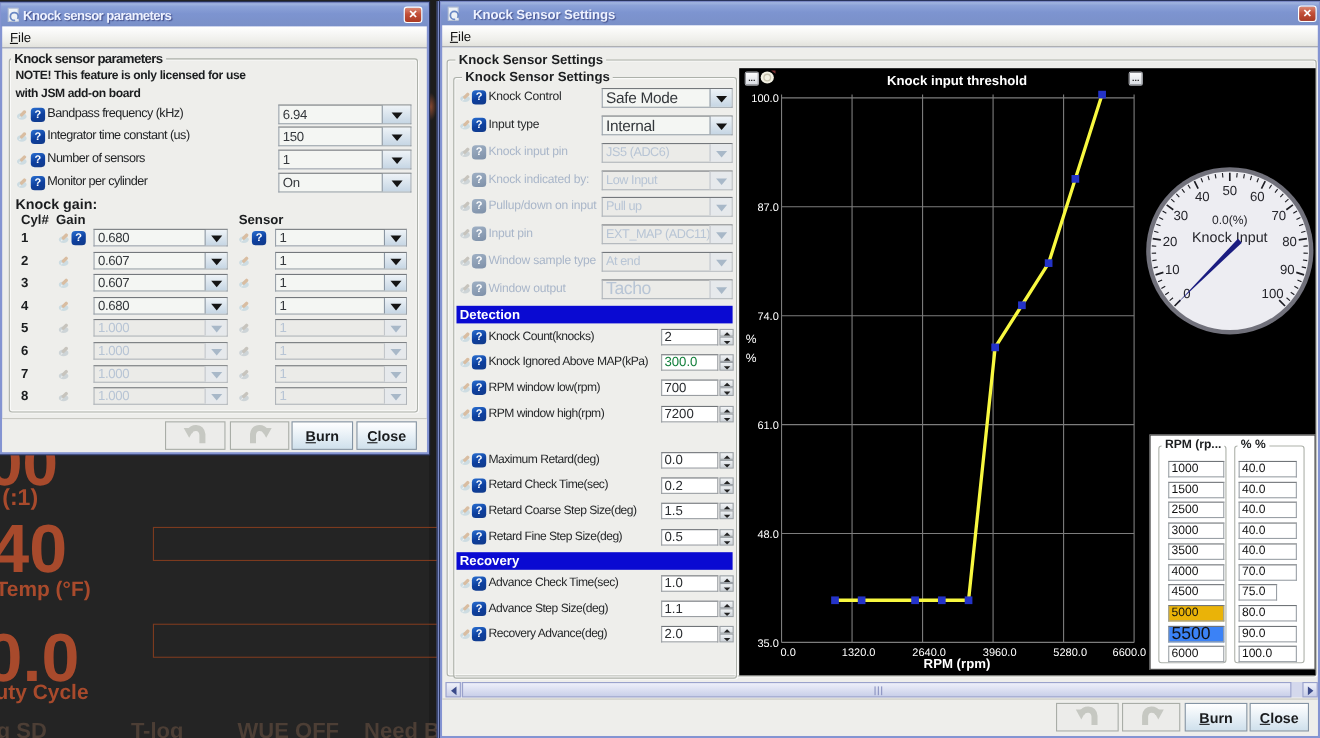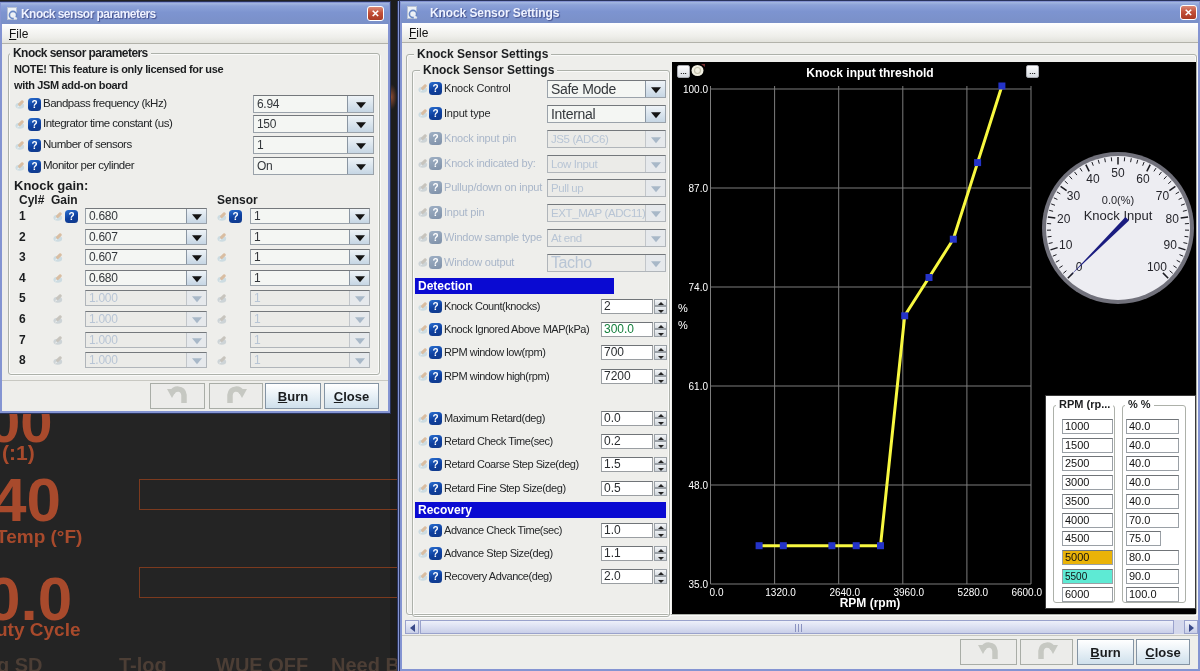--- a/index.html
+++ b/index.html
@@ -432,21 +432,21 @@
         <path d="M2.0 8.8 L4.0 7.6 L3.2 6.6 Z" fill="#f4f4f2"></path>
       </svg>
 <div style="position:absolute;left:27px;top:213px;width:13px;height:13px;border-radius:3.5px;background:linear-gradient(160deg,#9fb0c4,#7e90a8);color:#fff;font:bold 10px/13px 'Liberation Sans',sans-serif;text-align:center">?</div>
 <div class="abs" style="left:42px;top:213px;font-size:11px;letter-spacing:-0.2px;color:#a9b6c9;white-space:nowrap">Window output</div>
 <div style="position:absolute;left:145px;top:211px;width:119px;height:18px;background:#ebebe8;border:1px solid #b0b5ba;border-top-color:#74787c;box-sizing:border-box">
         <div style="position:absolute;left:3px;top:0;bottom:0;line-height:16px;color:#b8c5d5;font-size:16px;letter-spacing:-0.4px;white-space:nowrap">Tacho</div>
         <div style="position:absolute;right:0;top:0;bottom:0;width:20px;background:#e6e9ec;border-left:1px solid #c2c6ca">
           <div style="position:absolute;left:50%;top:50%;transform:translate(-50%,-30%);width:0;height:0;border-left:5.5px solid transparent;border-right:5.5px solid transparent;border-top:6px solid #a8b8c8"></div>
         </div>
       </div>
-<div class="bluebar" style="left:13px;top:235px;width:199px;height:16px">Detection</div>
+<div class="bluebar" style="left:13px;top:235px;width:251px;height:16px">Detection</div>
 <svg style="position:absolute;left:16px;top:258px" width="11" height="11" viewBox="0 0 11 11" opacity="0.95">
         <ellipse cx="4.8" cy="6.8" rx="4.4" ry="3.0" fill="#ccdce2"></ellipse>
         <rect x="4.4" y="0.8" width="3.0" height="6.6" rx="1.2" fill="#d8bb9e" transform="rotate(45 5.9 4.1)"></rect>
         <path d="M2.0 8.8 L4.0 7.6 L3.2 6.6 Z" fill="#f4f4f2"></path>
       </svg>
 <div style="position:absolute;left:27px;top:257px;width:13px;height:13px;border-radius:3.5px;background:linear-gradient(160deg,#2a6fd0 0%,#0d3f9e 55%,#123a88 100%);color:#fff;font:bold 10px/13px 'Liberation Sans',sans-serif;text-align:center">?</div>
 <div class="abs" style="left:42px;top:257px;font-size:11px;letter-spacing:-0.45px;color:#26282a;white-space:nowrap">Knock Count(knocks)</div>
 <div style="position:absolute;left:199px;top:256px;width:52px;height:15px;background:#fff;border:1px solid #9a9ea2;border-top-color:#707478;box-sizing:border-box;">
         <span style="position:absolute;left:2px;top:0;line-height:13px;color:#2a2d30;font-size:12px">2</span>
       </div>
@@ -771,21 +771,21 @@
 <div class="abs" style="left:660px;top:432px;width:51px;height:15px;background:#fff;border:1px solid #9aa0a6;border-top-color:#707478;font-size:11px;color:#111;line-height:13px;padding-left:2px">3000</div>
 <div class="abs" style="left:724px;top:432px;width:53px;height:15px;background:#fff;border:1px solid #9aa0a6;border-top-color:#707478;font-size:11px;color:#111;line-height:13px;padding-left:2px">40.0</div>
 <div class="abs" style="left:660px;top:451px;width:51px;height:15px;background:#fff;border:1px solid #9aa0a6;border-top-color:#707478;font-size:11px;color:#111;line-height:13px;padding-left:2px">3500</div>
 <div class="abs" style="left:724px;top:451px;width:53px;height:15px;background:#fff;border:1px solid #9aa0a6;border-top-color:#707478;font-size:11px;color:#111;line-height:13px;padding-left:2px">40.0</div>
 <div class="abs" style="left:660px;top:470px;width:51px;height:15px;background:#fff;border:1px solid #9aa0a6;border-top-color:#707478;font-size:11px;color:#111;line-height:13px;padding-left:2px">4000</div>
 <div class="abs" style="left:724px;top:470px;width:53px;height:15px;background:#fff;border:1px solid #9aa0a6;border-top-color:#707478;font-size:11px;color:#111;line-height:13px;padding-left:2px">70.0</div>
 <div class="abs" style="left:660px;top:488px;width:51px;height:15px;background:#fff;border:1px solid #9aa0a6;border-top-color:#707478;font-size:11px;color:#111;line-height:13px;padding-left:2px">4500</div>
 <div class="abs" style="left:724px;top:488px;width:35px;height:15px;background:#fff;border:1px solid #9aa0a6;border-top-color:#707478;font-size:11px;color:#111;line-height:13px;padding-left:2px">75.0</div>
 <div class="abs" style="left:660px;top:507px;width:51px;height:15px;background:#eab308;border:1px solid #9aa0a6;border-top-color:#707478;font-size:11px;color:#111;line-height:13px;padding-left:2px">5000</div>
 <div class="abs" style="left:724px;top:507px;width:53px;height:15px;background:#fff;border:1px solid #9aa0a6;border-top-color:#707478;font-size:11px;color:#111;line-height:13px;padding-left:2px">80.0</div>
-<div class="abs" style="left:660px;top:526px;width:51px;height:15px;background:#5eead4;border:1px solid #9aa0a6;border-top-color:#707478;font-size:10px;color:#111;line-height:13px;padding-left:2px">5500</div>
+<div class="abs" style="left:660px;top:526px;width:51px;height:15px;background:#3b82f6;border:1px solid #9aa0a6;border-top-color:#707478;font-size:16px;color:#111;line-height:13px;padding-left:2px">5500</div>
 <div class="abs" style="left:724px;top:526px;width:53px;height:15px;background:#fff;border:1px solid #9aa0a6;border-top-color:#707478;font-size:11px;color:#111;line-height:13px;padding-left:2px">90.0</div>
 <div class="abs" style="left:660px;top:544px;width:51px;height:15px;background:#fff;border:1px solid #9aa0a6;border-top-color:#707478;font-size:11px;color:#111;line-height:13px;padding-left:2px">6000</div>
 <div class="abs" style="left:724px;top:544px;width:53px;height:15px;background:#fff;border:1px solid #9aa0a6;border-top-color:#707478;font-size:11px;color:#111;line-height:13px;padding-left:2px">100.0</div>
 <div class="abs" style="left:3px;top:577px;width:793px;height:14px;background:#d4d8ec"></div>
 <div class="abs" style="left:3px;top:577px;width:14px;height:14px;background:linear-gradient(#f0f2fa,#c8cee8);border:1px solid #9aa2cc">
         <div style="position:absolute;left:4px;top:3px;width:0;height:0;border-top:4px solid transparent;border-bottom:4px solid transparent;border-right:5px solid #3a4a8a"></div>
       </div>
 <div class="abs" style="left:782px;top:577px;width:14px;height:14px;background:linear-gradient(#f0f2fa,#c8cee8);border:1px solid #9aa2cc">
         <div style="position:absolute;left:4px;top:3px;width:0;height:0;border-top:4px solid transparent;border-bottom:4px solid transparent;border-left:5px solid #3a4a8a"></div>
       </div>

